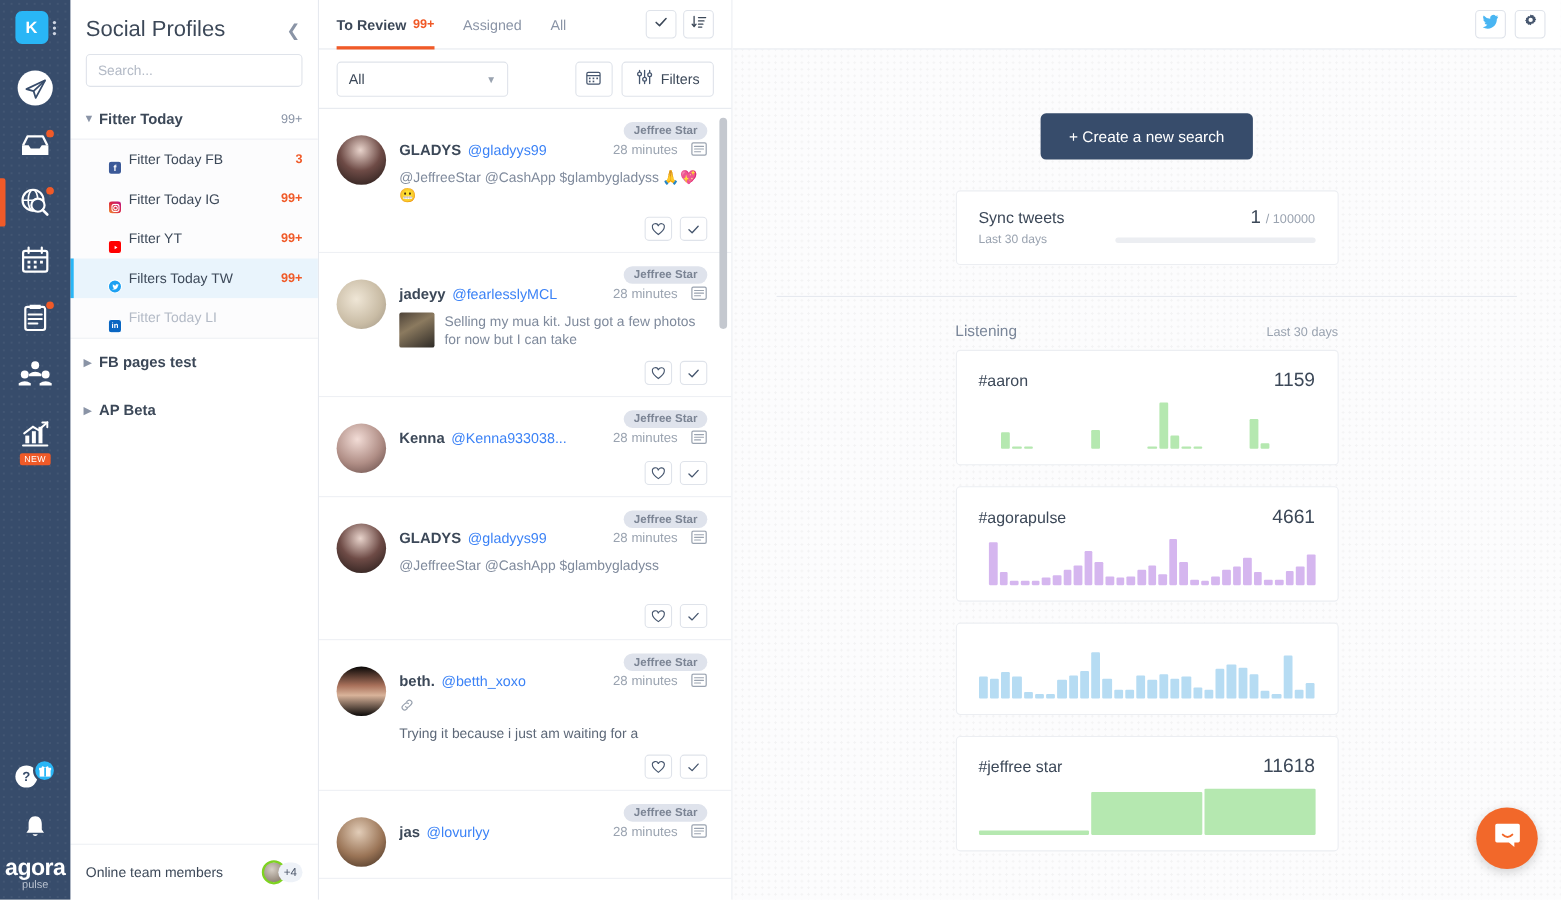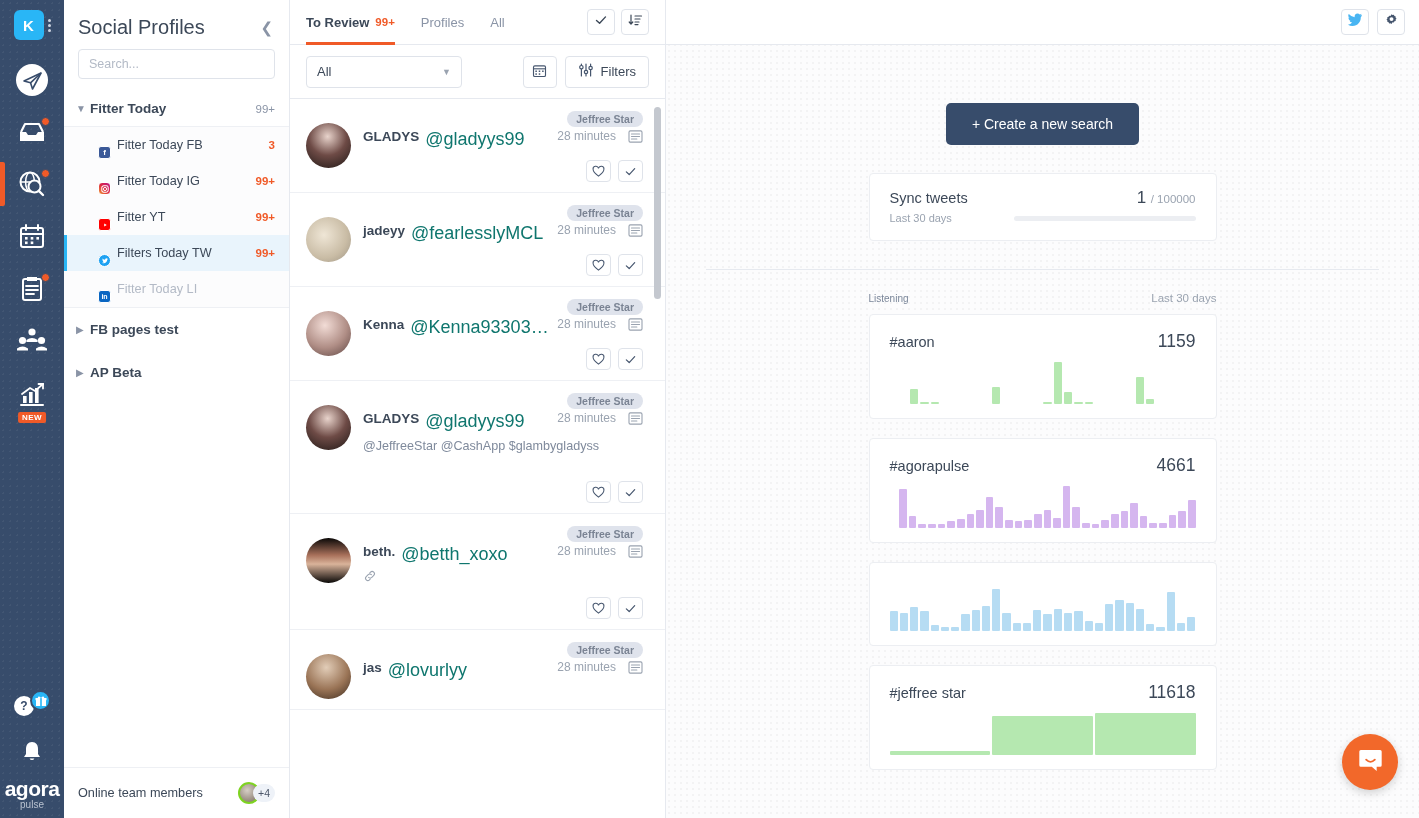--- a/index.html
+++ b/index.html
@@ -36,21 +36,21 @@
     content:""; position: absolute; left: 0; top: 4px; bottom: 4px; width: 5px;
     background: #f05a28; border-radius: 0 2px 2px 0;
   }
   .rail-item svg { display: block; }
   .dot {
     position: absolute; width: 9px; height: 9px; border-radius: 50%;
     background: #f05a28; border: 1.5px solid #374c6b; top: 11px; right: 14px;
   }
   .newbadge {
     position: absolute; bottom: 1px; left: 50%; transform: translateX(-50%);
-    background: #f05a28; color: #fff; font-size: 8px; font-weight: 700;
+    background: #f05a28; color: #fff; font-size: 8px; font-weight: 400;
     padding: 1px 4px; border-radius: 2px; letter-spacing: .4px;
   }
   .rail-spacer { flex: 1 1 auto; }
   .rail-bottom { width: 100%; display: flex; flex-direction: column; align-items: center; padding-bottom: 8px; }
   .help-wrap { position: relative; width: 40px; height: 30px; margin-bottom: 12px; }
   .help-circ {
     position: absolute; left: 2px; top: 6px; width: 20px; height: 20px; border-radius: 50%;
     background: #fff; color: #374c6b; font-size: 12px; font-weight: 700;
     display: flex; align-items: center; justify-content: center;
   }
@@ -185,21 +185,21 @@
   }
   .msg-body { flex: 1; min-width: 0; }
   .badge-row { display: flex; justify-content: flex-end; margin-bottom: 2px; }
   .brand-badge {
     background: #dfe3ec; color: #7b8494; font-size: 10.5px; font-weight: 700;
     border-radius: 10px; padding: 2px 9px;
   }
   .msg-head { display: flex; align-items: flex-start; gap: 6px; }
   .msg-name { font-size: 13.5px; font-weight: 700; color: #3c4858; white-space: nowrap; }
   .msg-handle {
-    font-size: 18px; color: #0f766e; overflow: hidden; text-overflow: ellipsis;
+    font-size: 13px; color: #3b82f6; overflow: hidden; text-overflow: ellipsis;
     white-space: nowrap; flex: 0 1 auto; min-width: 0;
   }
   .msg-time { font-size: 12px; color: #9aa3b0; margin-left: auto; white-space: nowrap; }
   .msg-type { margin-left: 6px; flex: 0 0 auto; }
   .msg-text { font-size: 12.6px; color: #7f8a9c; line-height: 17px; margin-top: 6px; }
   .msg-text.dark { color: #5d6878; }
   .msg-with-thumb { display: flex; gap: 9px; margin-top: 6px; align-items: flex-start; }
   .thumb { width: 32px; height: 32px; flex: 0 0 32px; background: #6b5b4a; border-radius: 2px; overflow:hidden; }
   .msg-actions { display: flex; justify-content: flex-end; gap: 7px; margin-top: 10px; }
   .act-btn {
@@ -244,21 +244,21 @@
     margin-left: auto; width: 182px; height: 5px; background: #eceef2; border-radius: 3px;
     overflow: hidden; position: relative;
   }
   .sync-fill { height: 100%; background: #7ed321; border-radius: 3px; }
 
   .divider { height: 1px; background: #e6e9ef; margin: 28px 40px 0 40px; }
 
   .listen-head {
     display: flex; align-items: baseline; width: 348px; margin: 22px auto 10px auto;
   }
-  .listen-title { font-size: 10px; color: #7a8699; text-align: center; }
+  .listen-title { font-size: 14px; color: #7a8699; text-align: center; }
   .listen-range { margin-left: auto; font-size: 11.5px; color: #9aa3b0; }
 
   .lcard {
     width: 348px; margin: 0 auto 19px auto; background: #fff; border: 1px solid #eceef2;
     border-radius: 4px; padding: 16px 20px 14px 20px; cursor: pointer;
   }
   .lcard-row { display: flex; align-items: baseline; }
   .lcard-tag { font-size: 14.5px; color: #3c4858; }
   .lcard-val { margin-left: auto; font-size: 17.5px; color: #3c4858; }
   .spark { display: flex; align-items: flex-end; gap: 2px; height: 42px; margin-top: 10px; }
@@ -505,21 +505,21 @@
   </aside>
 
   <section class="inbox">
 
     <div class="inbox-tabs">
       <div class="tab active">
         <span>To Review</span>
         <span class="tab-count">99+</span>
       </div>
       <div class="tab">
-        <span>Profiles</span>
+        <span>Assigned</span>
       </div>
       <div class="tab">
         <span>All</span>
       </div>
 
       <div class="tabs-actions">
         <div class="sqbtn">
           <span>
             <svg width="14" height="14" viewBox="0 0 14 14">
                 <path d="M2.5 7.4 L5.6 10.3 L11.5 3.9" fill="none" stroke="#3c4858" stroke-width="1.4" stroke-linecap="round" stroke-linejoin="round"></path>
@@ -585,20 +585,21 @@
               <span class="msg-name">GLADYS</span>
               <span class="msg-handle">@gladyys99</span>
               <span class="msg-time">28 minutes</span>
               <span class="msg-type">
                 <svg width="15" height="13" viewBox="0 0 16 14">
                     <rect x="1" y="1" width="14" height="12" rx="1.4" fill="none" stroke="#9aa3b0" stroke-width="1.2"></rect>
                     <path d="M3.6 4.4 H12.4 M3.6 7 H12.4 M3.6 9.6 H9.5" stroke="#9aa3b0" stroke-width="1.1" stroke-linecap="round"></path>
                   </svg>
               </span>
             </div>
+            <div class="msg-text">@JeffreeStar @CashApp $glambygladyss 🙏💖😬</div>
             <div class="msg-actions">
               <div class="act-btn">
                 <svg width="13" height="13" viewBox="0 0 14 14">
                     <path d="M7 12 C3 9 1.2 6.9 1.2 4.9 A2.9 2.9 0 0 1 7 3.8 A2.9 2.9 0 0 1 12.8 4.9 C12.8 6.9 11 9 7 12 z" fill="none" stroke="#46566e" stroke-width="1.1"></path>
                   </svg>
               </div>
               <div class="act-btn">
                 <svg width="13" height="13" viewBox="0 0 14 14">
                     <path d="M2.5 7.4 L5.6 10.3 L11.5 3.9" fill="none" stroke="#46566e" stroke-width="1.3" stroke-linecap="round" stroke-linejoin="round"></path>
                   </svg>
@@ -617,20 +618,24 @@
               <span class="msg-name">jadeyy</span>
               <span class="msg-handle">@fearlesslyMCL</span>
               <span class="msg-time">28 minutes</span>
               <span class="msg-type">
                 <svg width="15" height="13" viewBox="0 0 16 14">
                     <rect x="1" y="1" width="14" height="12" rx="1.4" fill="none" stroke="#9aa3b0" stroke-width="1.2"></rect>
                     <path d="M3.6 4.4 H12.4 M3.6 7 H12.4 M3.6 9.6 H9.5" stroke="#9aa3b0" stroke-width="1.1" stroke-linecap="round"></path>
                   </svg>
               </span>
             </div>
+            <div class="msg-with-thumb">
+              <span class="thumb" style="background:linear-gradient(150deg,#4d4238 0%,#8b7a5f 40%,#2e2a26 100%)"></span>
+              <span class="msg-text" style="margin-top:0">Selling my mua kit. Just got a few photos for now but I can take</span>
+            </div>
             <div class="msg-actions">
               <div class="act-btn">
                 <svg width="13" height="13" viewBox="0 0 14 14">
                     <path d="M7 12 C3 9 1.2 6.9 1.2 4.9 A2.9 2.9 0 0 1 7 3.8 A2.9 2.9 0 0 1 12.8 4.9 C12.8 6.9 11 9 7 12 z" fill="none" stroke="#46566e" stroke-width="1.1"></path>
                   </svg>
               </div>
               <div class="act-btn">
                 <svg width="13" height="13" viewBox="0 0 14 14">
                     <path d="M2.5 7.4 L5.6 10.3 L11.5 3.9" fill="none" stroke="#46566e" stroke-width="1.3" stroke-linecap="round" stroke-linejoin="round"></path>
                   </svg>
@@ -720,20 +725,21 @@
                     <path d="M3.6 4.4 H12.4 M3.6 7 H12.4 M3.6 9.6 H9.5" stroke="#9aa3b0" stroke-width="1.1" stroke-linecap="round"></path>
                   </svg>
               </span>
             </div>
             <div style="margin-top:4px">
               <svg width="14" height="14" viewBox="0 0 16 16">
                   <path d="M6.4 9.6 a2.6 2.6 0 0 0 3.7 0 l2.2-2.2 a2.6 2.6 0 0 0-3.7-3.7 l-1 1" fill="none" stroke="#9aa3b0" stroke-width="1.2" stroke-linecap="round"></path>
                   <path d="M9.6 6.4 a2.6 2.6 0 0 0-3.7 0 L3.7 8.6 a2.6 2.6 0 0 0 3.7 3.7 l1-1" fill="none" stroke="#9aa3b0" stroke-width="1.2" stroke-linecap="round"></path>
                 </svg>
             </div>
+            <div class="msg-text dark">Trying it because i just am waiting for a</div>
             <div class="msg-actions">
               <div class="act-btn">
                 <svg width="13" height="13" viewBox="0 0 14 14">
                     <path d="M7 12 C3 9 1.2 6.9 1.2 4.9 A2.9 2.9 0 0 1 7 3.8 A2.9 2.9 0 0 1 12.8 4.9 C12.8 6.9 11 9 7 12 z" fill="none" stroke="#46566e" stroke-width="1.1"></path>
                   </svg>
               </div>
               <div class="act-btn">
                 <svg width="13" height="13" viewBox="0 0 14 14">
                     <path d="M2.5 7.4 L5.6 10.3 L11.5 3.9" fill="none" stroke="#46566e" stroke-width="1.3" stroke-linecap="round" stroke-linejoin="round"></path>
                   </svg>

